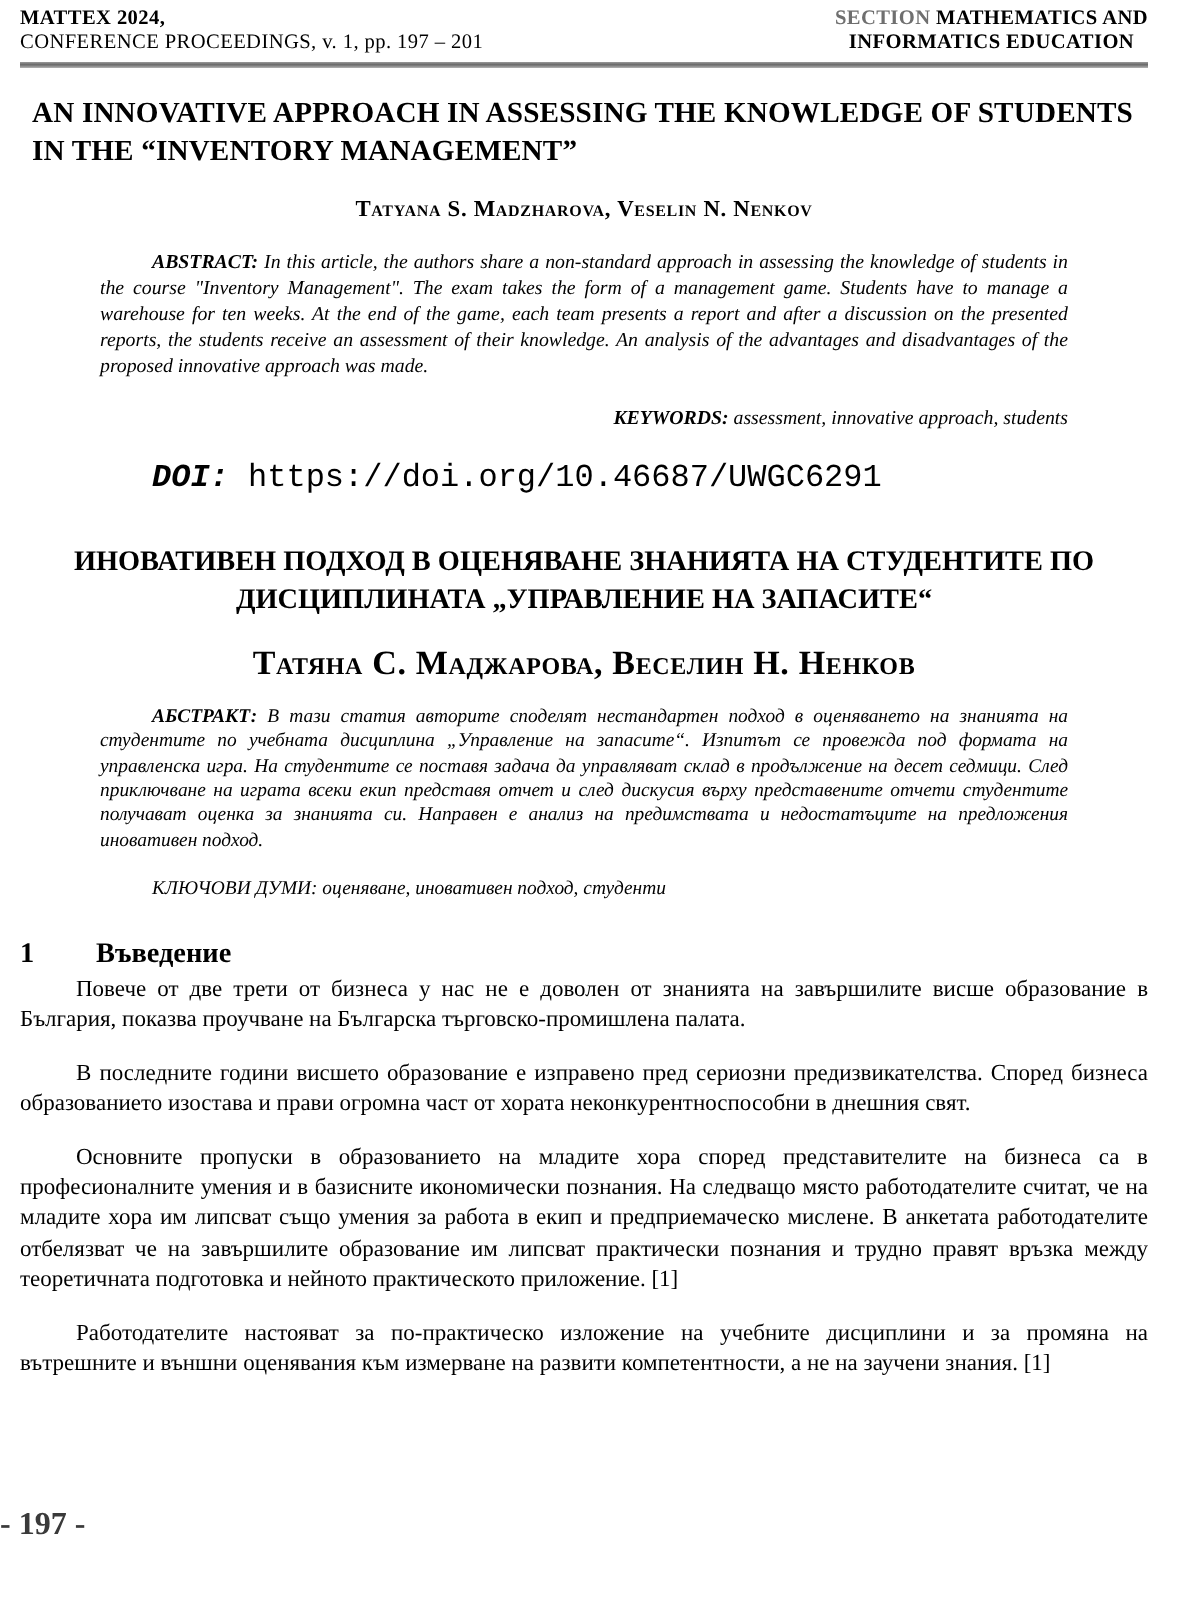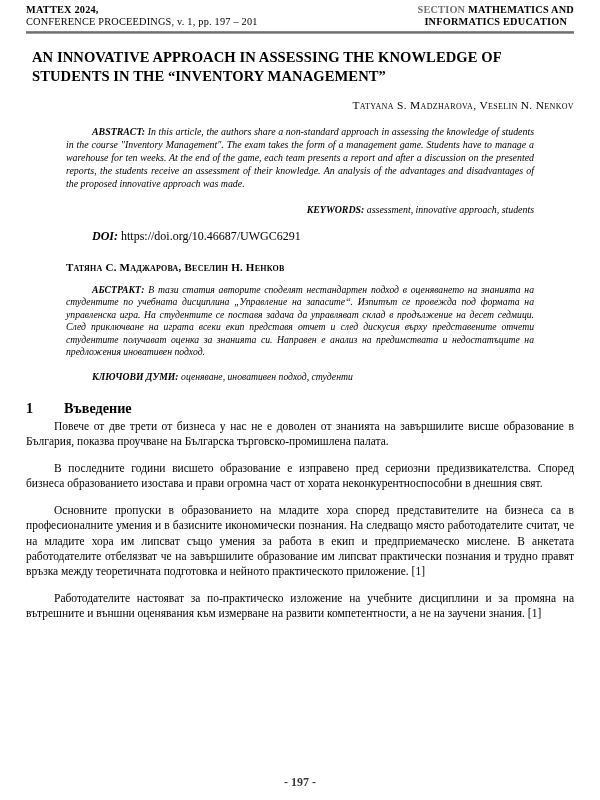--- a/index.html
+++ b/index.html
@@ -13,21 +13,21 @@
     font-family: "Liberation Serif", "DejaVu Serif", serif;
     color: #000000;
     position: relative;
     overflow: hidden;
   }
   .page {
     width: 600px;
     height: 800px;
     position: relative;
     box-sizing: border-box;
-    padding: 4px 26px 0 26px;
+    padding: 4px 26px 0 10px;
   }
 
   
   .runhead {
     display: flex;
     justify-content: space-between;
     align-items: flex-start;
     font-size: 10.3px;
     line-height: 1.18;
     letter-spacing: 0.02em;
@@ -49,23 +49,23 @@
   .title-en {
     margin-top: 14px;
     font-size: 14.6px;
     font-weight: bold;
     line-height: 1.30;
     letter-spacing: 0.005em;
     padding: 0 6px;
   }
   .authors-en {
     margin-top: 13px;
-    text-align: right;
+    text-align: center;
     font-size: 11.4px;
-    font-weight: normal;
+    font-weight: bold;
     font-variant: small-caps;
     letter-spacing: 0.03em;
   }
 
   
   .abs-block {
     margin: 15px 40px 16px 40px;
   }
   .abs-par {
     font-style: italic;
@@ -79,38 +79,40 @@
     margin-top: 13px;
     font-style: italic;
     font-size: 9.9px;
     line-height: 1.30;
     text-align: right;
     text-indent: 26px;
   }
   .kw-par b { font-weight: bold; font-style: italic; }
   .doi-par {
     margin-top: 13px;
-    font-size: 12px;
-    line-height: 1.30;
-    text-indent: 26px;
+    font-size: 16px;
+    line-height: 1.30;
+    text-indent: 26px;
+    font-family: Liberation Mono, monospace;
   }
   .doi-par b { font-weight: bold; font-style: italic; }
 
   
   .title-bg {
     margin-top: 22px;
     text-align: center;
     font-size: 14.2px;
     font-weight: bold;
     line-height: 1.32;
     padding: 0 14px;
   }
   .authors-bg {
-    text-align: left;
-    font-size: 11px;
+    margin-top: 12px;
+    text-align: center;
+    font-size: 17px;
     font-weight: bold;
     font-variant: small-caps;
     letter-spacing: 0.02em;
   }
   .abs-block-bg {
     margin: 0 40px 0 40px;
   }
   .abs-par-bg {
     font-style: italic;
     font-size: 9.7px;
@@ -120,21 +122,21 @@
     margin-top: 11px;
   }
   .abs-par-bg b { font-weight: bold; font-style: italic; }
   .kw-par-bg {
     margin-top: 12px;
     font-style: italic;
     font-size: 9.7px;
     line-height: 1.28;
     text-indent: 26px;
   }
-  .kw-par-bg b { font-weight: bold; font-style: italic; margin-top: 40px; }
+  .kw-par-bg b { font-weight: normal; font-style: italic; margin-top: 40px; }
 
   
   .section-head {
     margin-top: 17px;
     display: flex;
     font-size: 14.2px;
     font-weight: bold;
   }
   .section-num { width: 38px; }
   .section-title { }
@@ -146,23 +148,22 @@
     text-align: justify;
     text-indent: 28px;
     margin-top: 2px;
   }
 
   
   .footer {
     position: absolute;
     left: 0;
     right: 0;
-    bottom: 10px;
-    text-align: center;
-    font-size: 12px;
+    bottom: 28px;
+    font-size: 16px;
     font-weight: bold;
     color: #3a3a3a;
   }
 </style>
 </head>
 <body>
 
 <div class="page">
 
   <div class="runhead">
@@ -181,20 +182,21 @@
   <div class="title-en">AN INNOVATIVE APPROACH IN ASSESSING THE KNOWLEDGE OF STUDENTS IN THE “INVENTORY MANAGEMENT”</div>
 
   <div class="authors-en">Tatyana S. Madzharova, Veselin N. Nenkov</div>
 
   <div class="abs-block">
     <div class="abs-par"><b>ABSTRACT:</b><span> In this article, the authors share a non-standard approach in assessing the knowledge of students in the course "Inventory Management". The exam takes the form of a management game. Students have to manage a warehouse for ten weeks. At the end of the game, each team presents a report and after a discussion on the presented reports, the students receive an assessment of their knowledge. An analysis of the advantages and disadvantages of the proposed innovative approach was made.</span></div>
     <div class="kw-par"><b>KEYWORDS:</b><span> assessment, innovative approach, students</span></div>
     <div class="doi-par"><b>DOI:</b><span> https://doi.org/10.46687/UWGC6291</span></div>
   </div>
 
+  <div class="title-bg">ИНОВАТИВЕН ПОДХОД В ОЦЕНЯВАНЕ ЗНАНИЯТА НА СТУДЕНТИТЕ ПО ДИСЦИПЛИНАТА „УПРАВЛЕНИЕ НА ЗАПАСИТЕ“</div>
 
   <div class="abs-block-bg">
     <div class="authors-bg">Татяна С. Маджарова, Веселин Н. Ненков</div>
     <div class="abs-par-bg"><b>АБСТРАКТ:</b><span> В тази статия авторите споделят нестандартен подход в оценяването на знанията на студентите по учебната дисциплина „Управление на запасите“. Изпитът се провежда под формата на управленска игра. На студентите се поставя задача да управляват склад в продължение на десет седмици. След приключване на играта всеки екип представя отчет и след дискусия върху представените отчети студентите получават оценка за знанията си. Направен е анализ на предимствата и недостатъците на предложения иновативен подход.</span></div>
     <div class="kw-par-bg"><b>КЛЮЧОВИ ДУМИ:</b><span> оценяване, иновативен подход, студенти</span></div>
   </div>
 
   <div class="section-head">
     <div class="section-num">1</div>
     <div class="section-title">Въведение</div>

